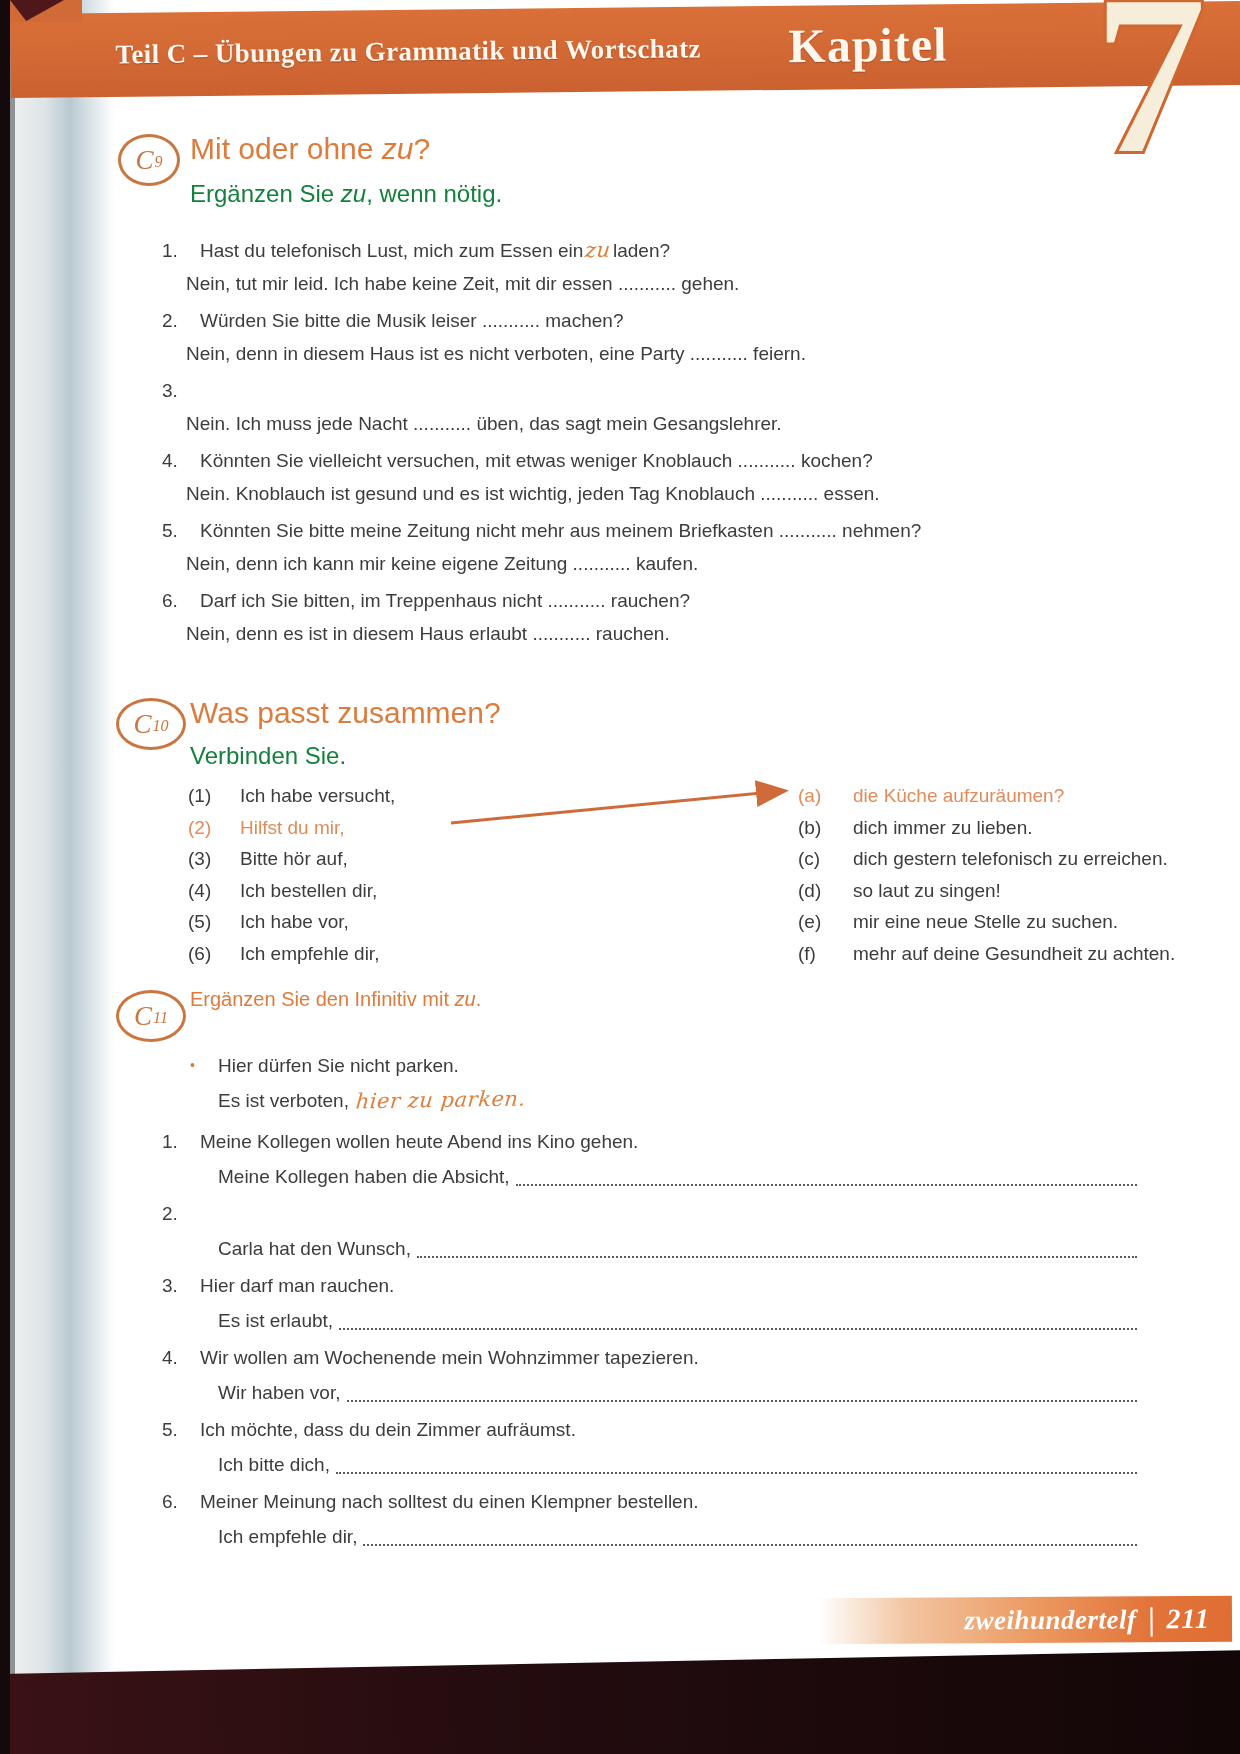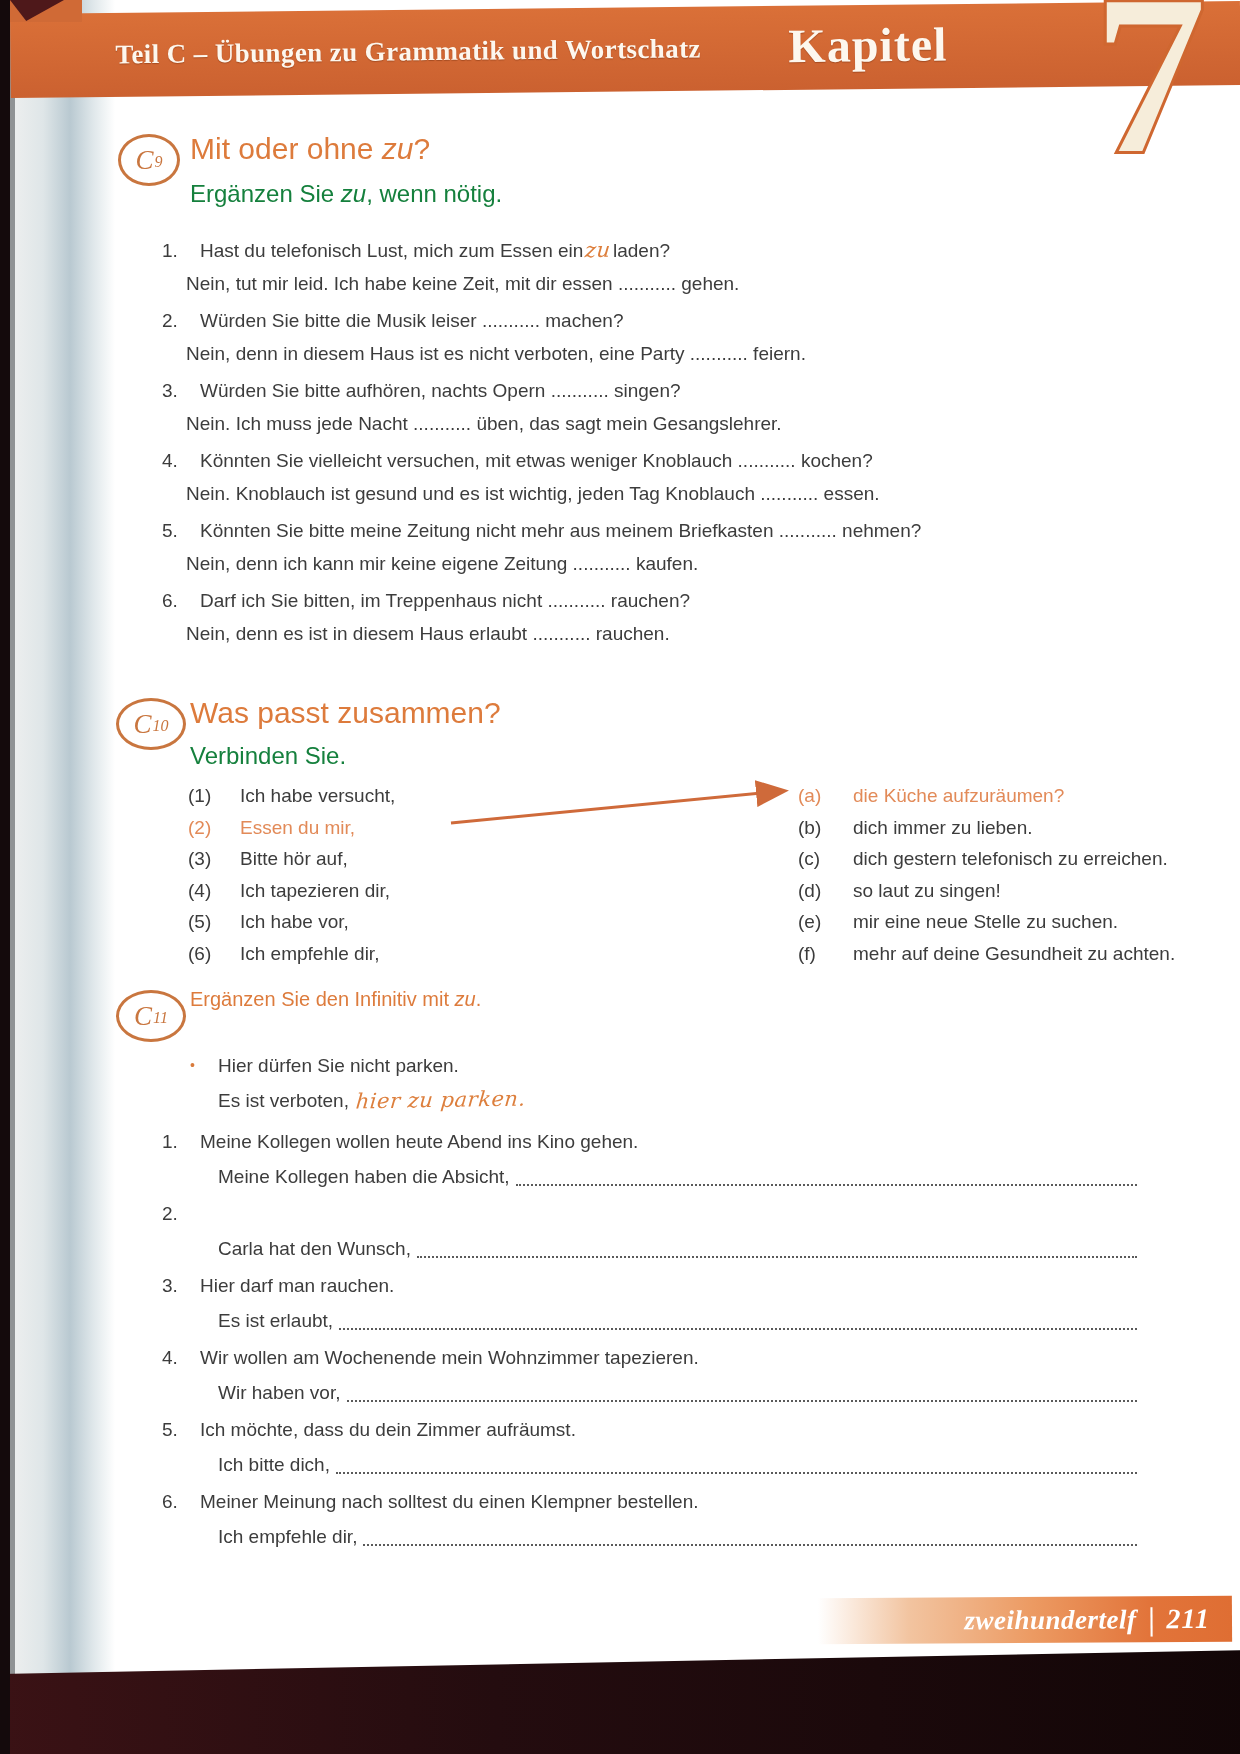--- a/index.html
+++ b/index.html
@@ -117,21 +117,20 @@
     <div class="ex-item">
       <div class="ex-line">
         <span class="ex-num">2.</span>
         <span>Würden Sie bitte die Musik leiser ........... machen?</span>
       </div>
       <div class="ex-line ex-ans">Nein, denn in diesem Haus ist es nicht verboten, eine Party ........... feiern.</div>
     </div>
     <div class="ex-item">
       <div class="ex-line">
         <span class="ex-num">3.</span>
-        <span>Würden Sie bitte aufhören, nachts Opern ........... singen?</span>
       </div>
       <div class="ex-line ex-ans">Nein. Ich muss jede Nacht ........... üben, das sagt mein Gesangslehrer.</div>
     </div>
     <div class="ex-item">
       <div class="ex-line">
         <span class="ex-num">4.</span>
         <span>Könnten Sie vielleicht versuchen, mit etwas weniger Knoblauch ........... kochen?</span>
       </div>
       <div class="ex-line ex-ans">Nein. Knoblauch ist gesund und es ist wichtig, jeden Tag Knoblauch ........... essen.</div>
     </div>
@@ -158,29 +157,29 @@
   <div class="sec-title" style="left:190px;top:696px;">Was passt zusammen?</div>
   <div class="sec-sub" style="left:190px;top:742px;">Verbinden Sie.</div>
 
   <div class="match-col left" style="left:188px;top:780px;">
     <div class="match-row">
         <span class="mnum">(1)</span>
         <span>Ich habe versucht,</span>
       </div>
     <div class="match-row hl">
         <span class="mnum">(2)</span>
-        <span>Essen du mir,</span>
+        <span>Hilfst du mir,</span>
       </div>
     <div class="match-row">
         <span class="mnum">(3)</span>
         <span>Bitte hör auf,</span>
       </div>
     <div class="match-row">
         <span class="mnum">(4)</span>
-        <span>Ich tapezieren dir,</span>
+        <span>Ich bestellen dir,</span>
       </div>
     <div class="match-row">
         <span class="mnum">(5)</span>
         <span>Ich habe vor,</span>
       </div>
     <div class="match-row">
         <span class="mnum">(6)</span>
         <span>Ich empfehle dir,</span>
       </div>
   </div>

